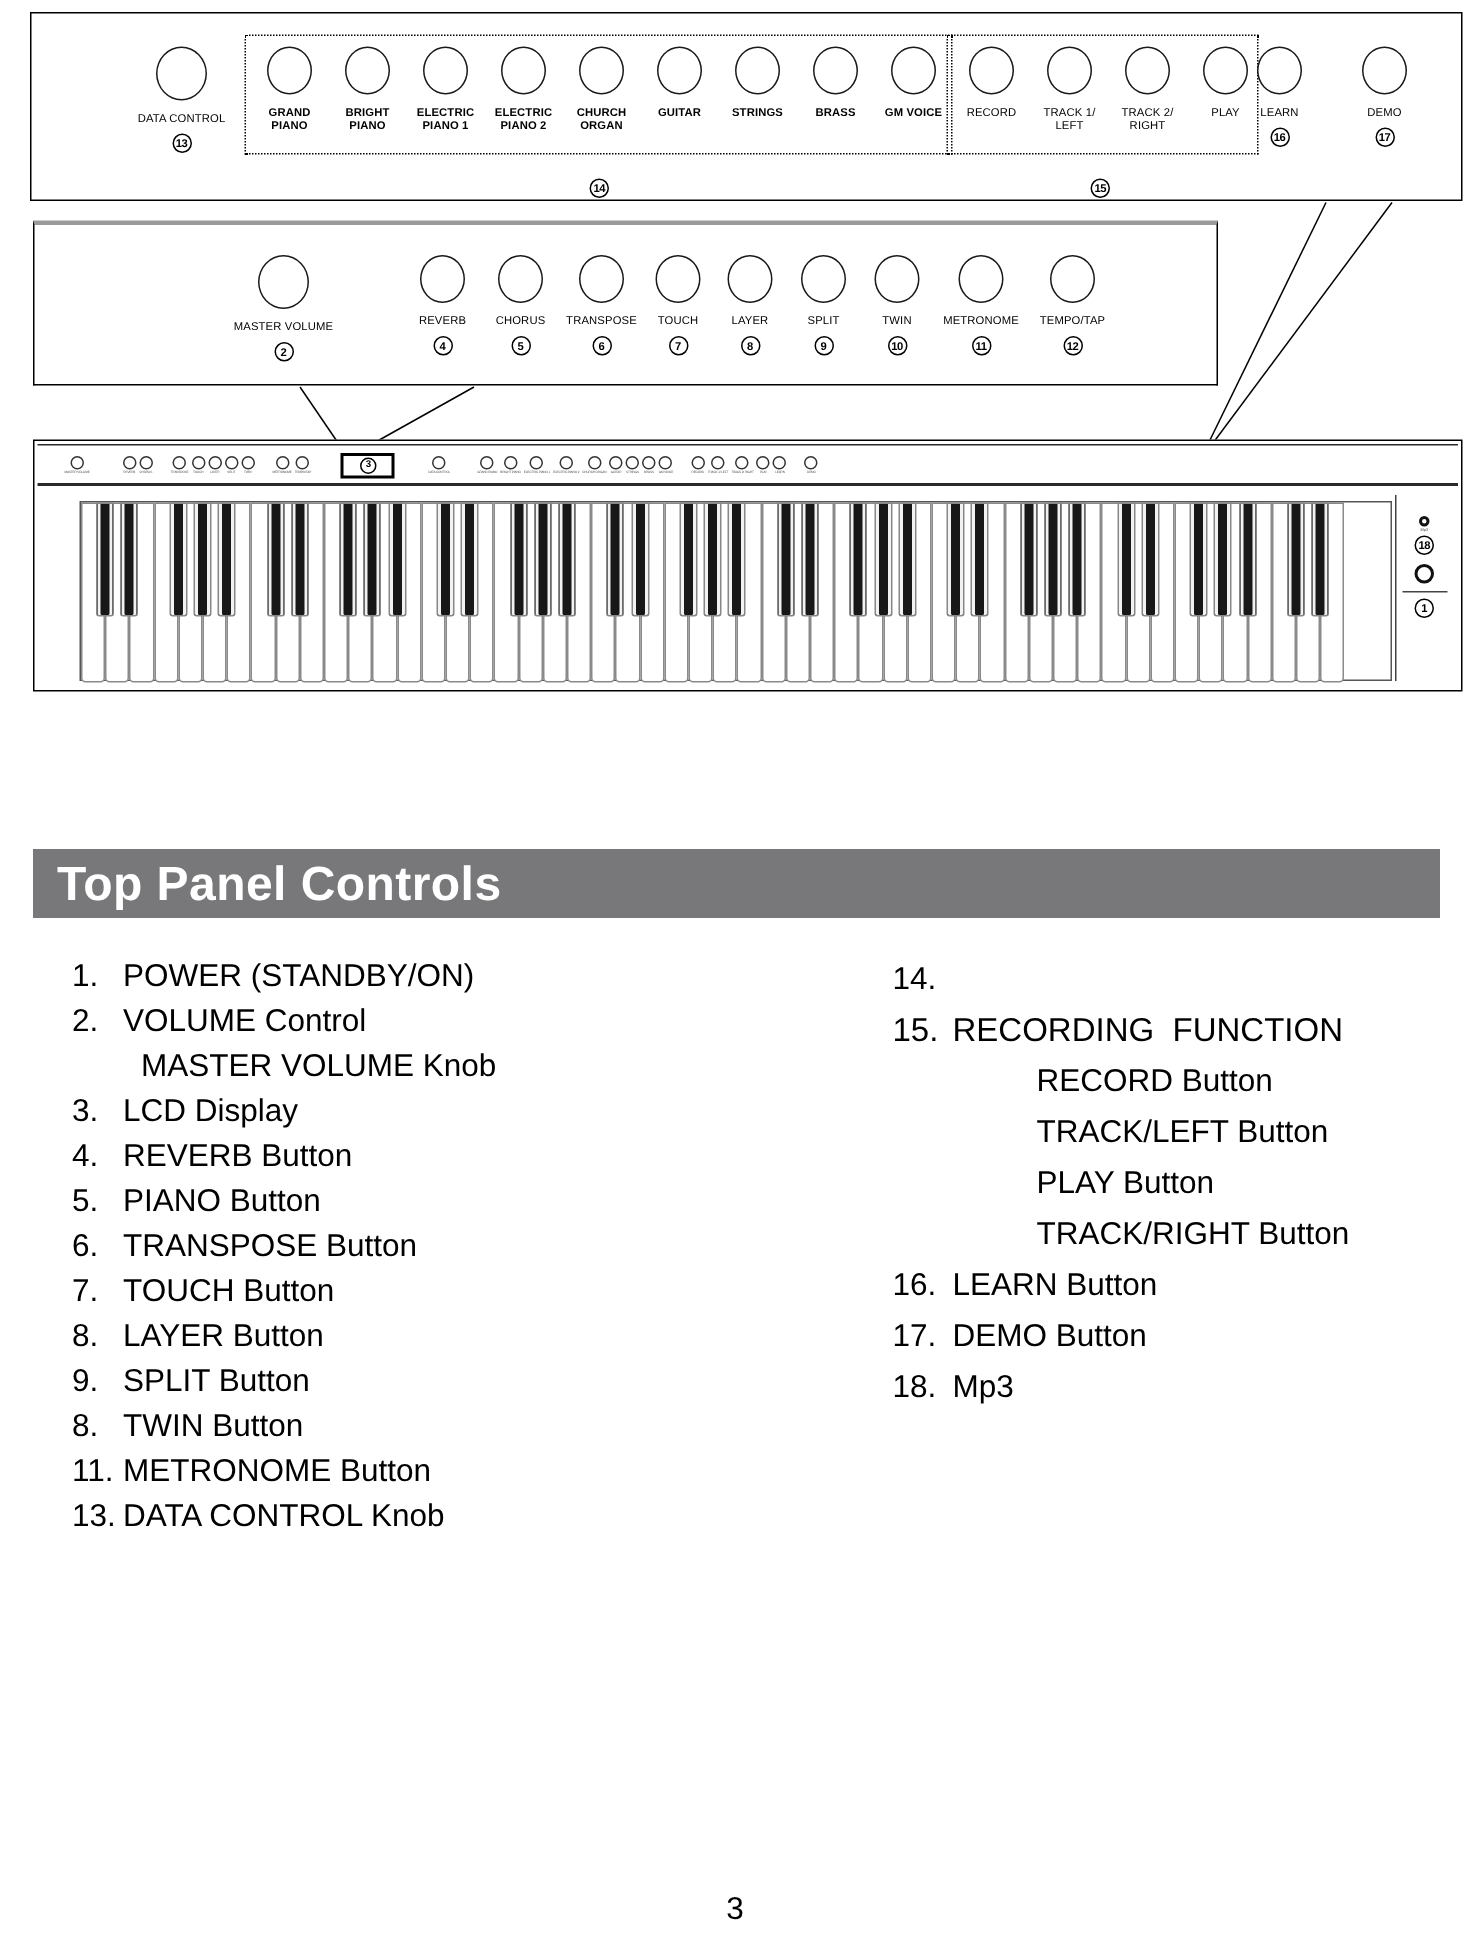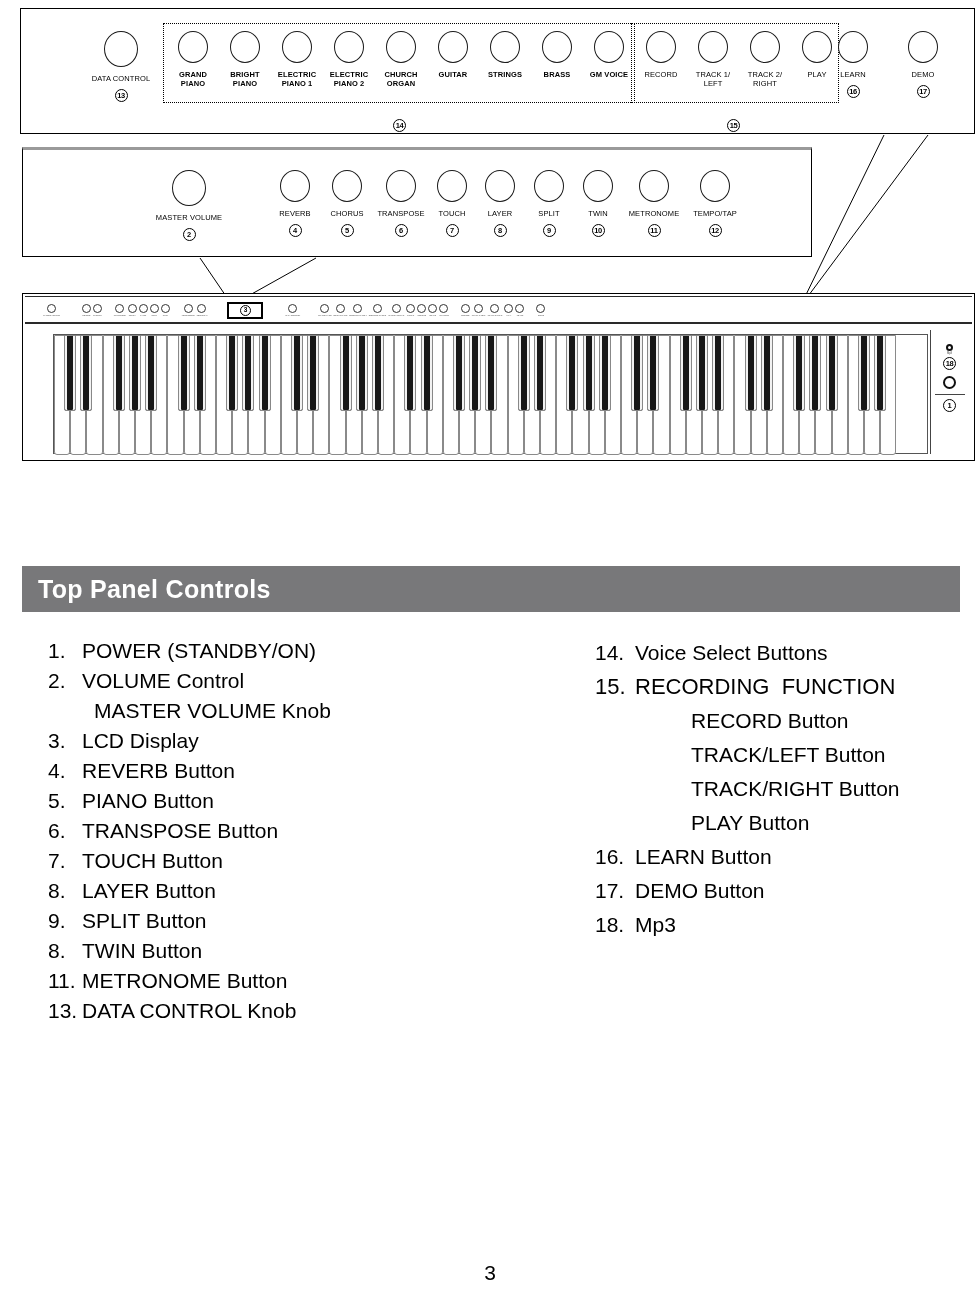--- a/index.html
+++ b/index.html
@@ -208,21 +208,21 @@
     position: absolute;
     left: 22px; top: 566px;
     width: 938px; height: 46px;
     background: #78787a;
     display: flex;
     align-items: center;
   }
   #section-bar h1 {
     margin: 0 0 0 16px;
     color: #fff;
-    font-size: 25px;
+    font-size: 32px;
     font-weight: bold;
     letter-spacing: 0.3px;
   }
 
   
   #lists {
     position: absolute;
     left: 0; top: 636px;
     width: 980px;
   }
@@ -651,25 +651,25 @@
       <div class="li"><span class="num">5.</span><span class="txt">PIANO Button</span></div>
       <div class="li"><span class="num">6.</span><span class="txt">TRANSPOSE Button</span></div>
       <div class="li"><span class="num">7.</span><span class="txt">TOUCH Button</span></div>
       <div class="li"><span class="num">8.</span><span class="txt">LAYER Button</span></div>
       <div class="li"><span class="num">9.</span><span class="txt">SPLIT Button</span></div>
       <div class="li"><span class="num">8.</span><span class="txt">TWIN Button</span></div>
       <div class="li"><span class="num">11.</span><span class="txt">METRONOME Button</span></div>
       <div class="li"><span class="num">13.</span><span class="txt">DATA CONTROL Knob</span></div>
     </div>
   <div class="col" id="col-right">
-      <div class="li"><span class="num">14.</span><span class="txt">Voice Select Buttons</span></div>
+      <div class="li"><span class="num">14.</span></div>
       <div class="li big"><span class="num">15.</span><span class="txt">RECORDING  FUNCTION</span></div>
       <div class="li sub"><span class="num"></span><span class="txt">RECORD Button</span></div>
       <div class="li sub"><span class="num"></span><span class="txt">TRACK/LEFT Button</span></div>
+      <div class="li sub"><span class="num"></span><span class="txt">PLAY Button</span></div>
       <div class="li sub"><span class="num"></span><span class="txt">TRACK/RIGHT Button</span></div>
-      <div class="li sub"><span class="num"></span><span class="txt">PLAY Button</span></div>
       <div class="li"><span class="num">16.</span><span class="txt">LEARN Button</span></div>
       <div class="li"><span class="num">17.</span><span class="txt">DEMO Button</span></div>
       <div class="li"><span class="num">18.</span><span class="txt">Mp3</span></div>
     </div>
 </div>
 
 <div id="page-num">3</div>
 
 </body></html>

